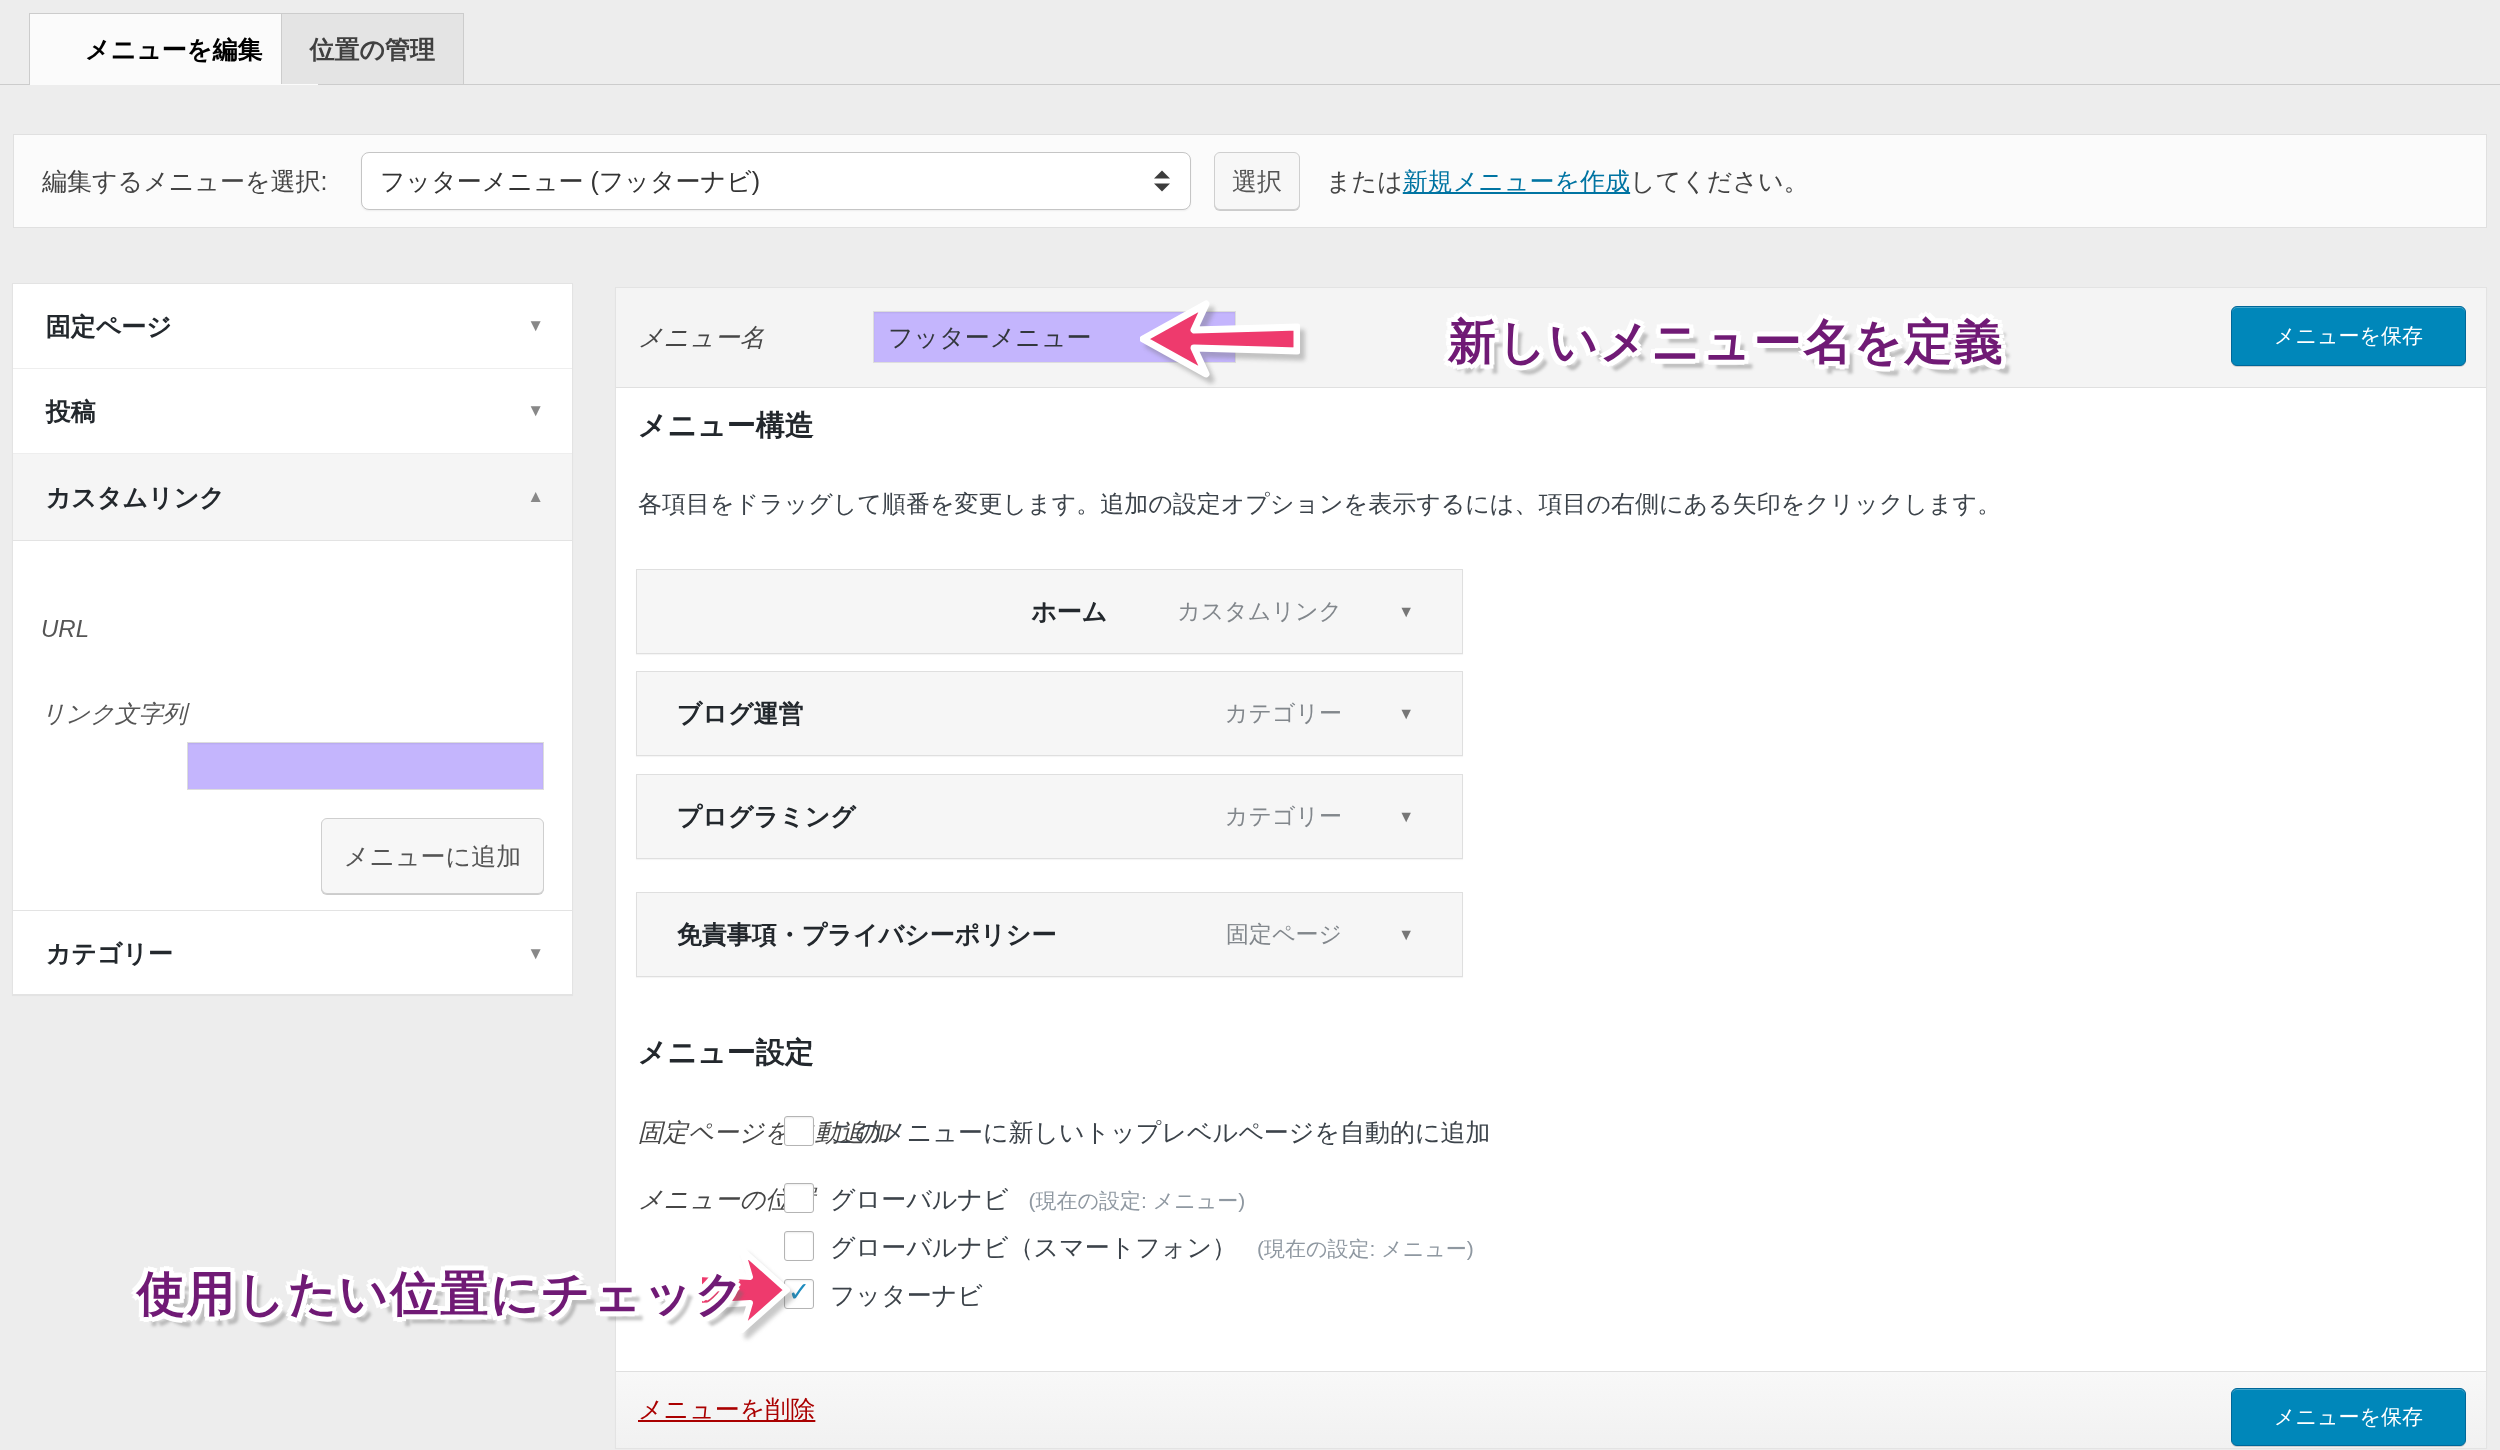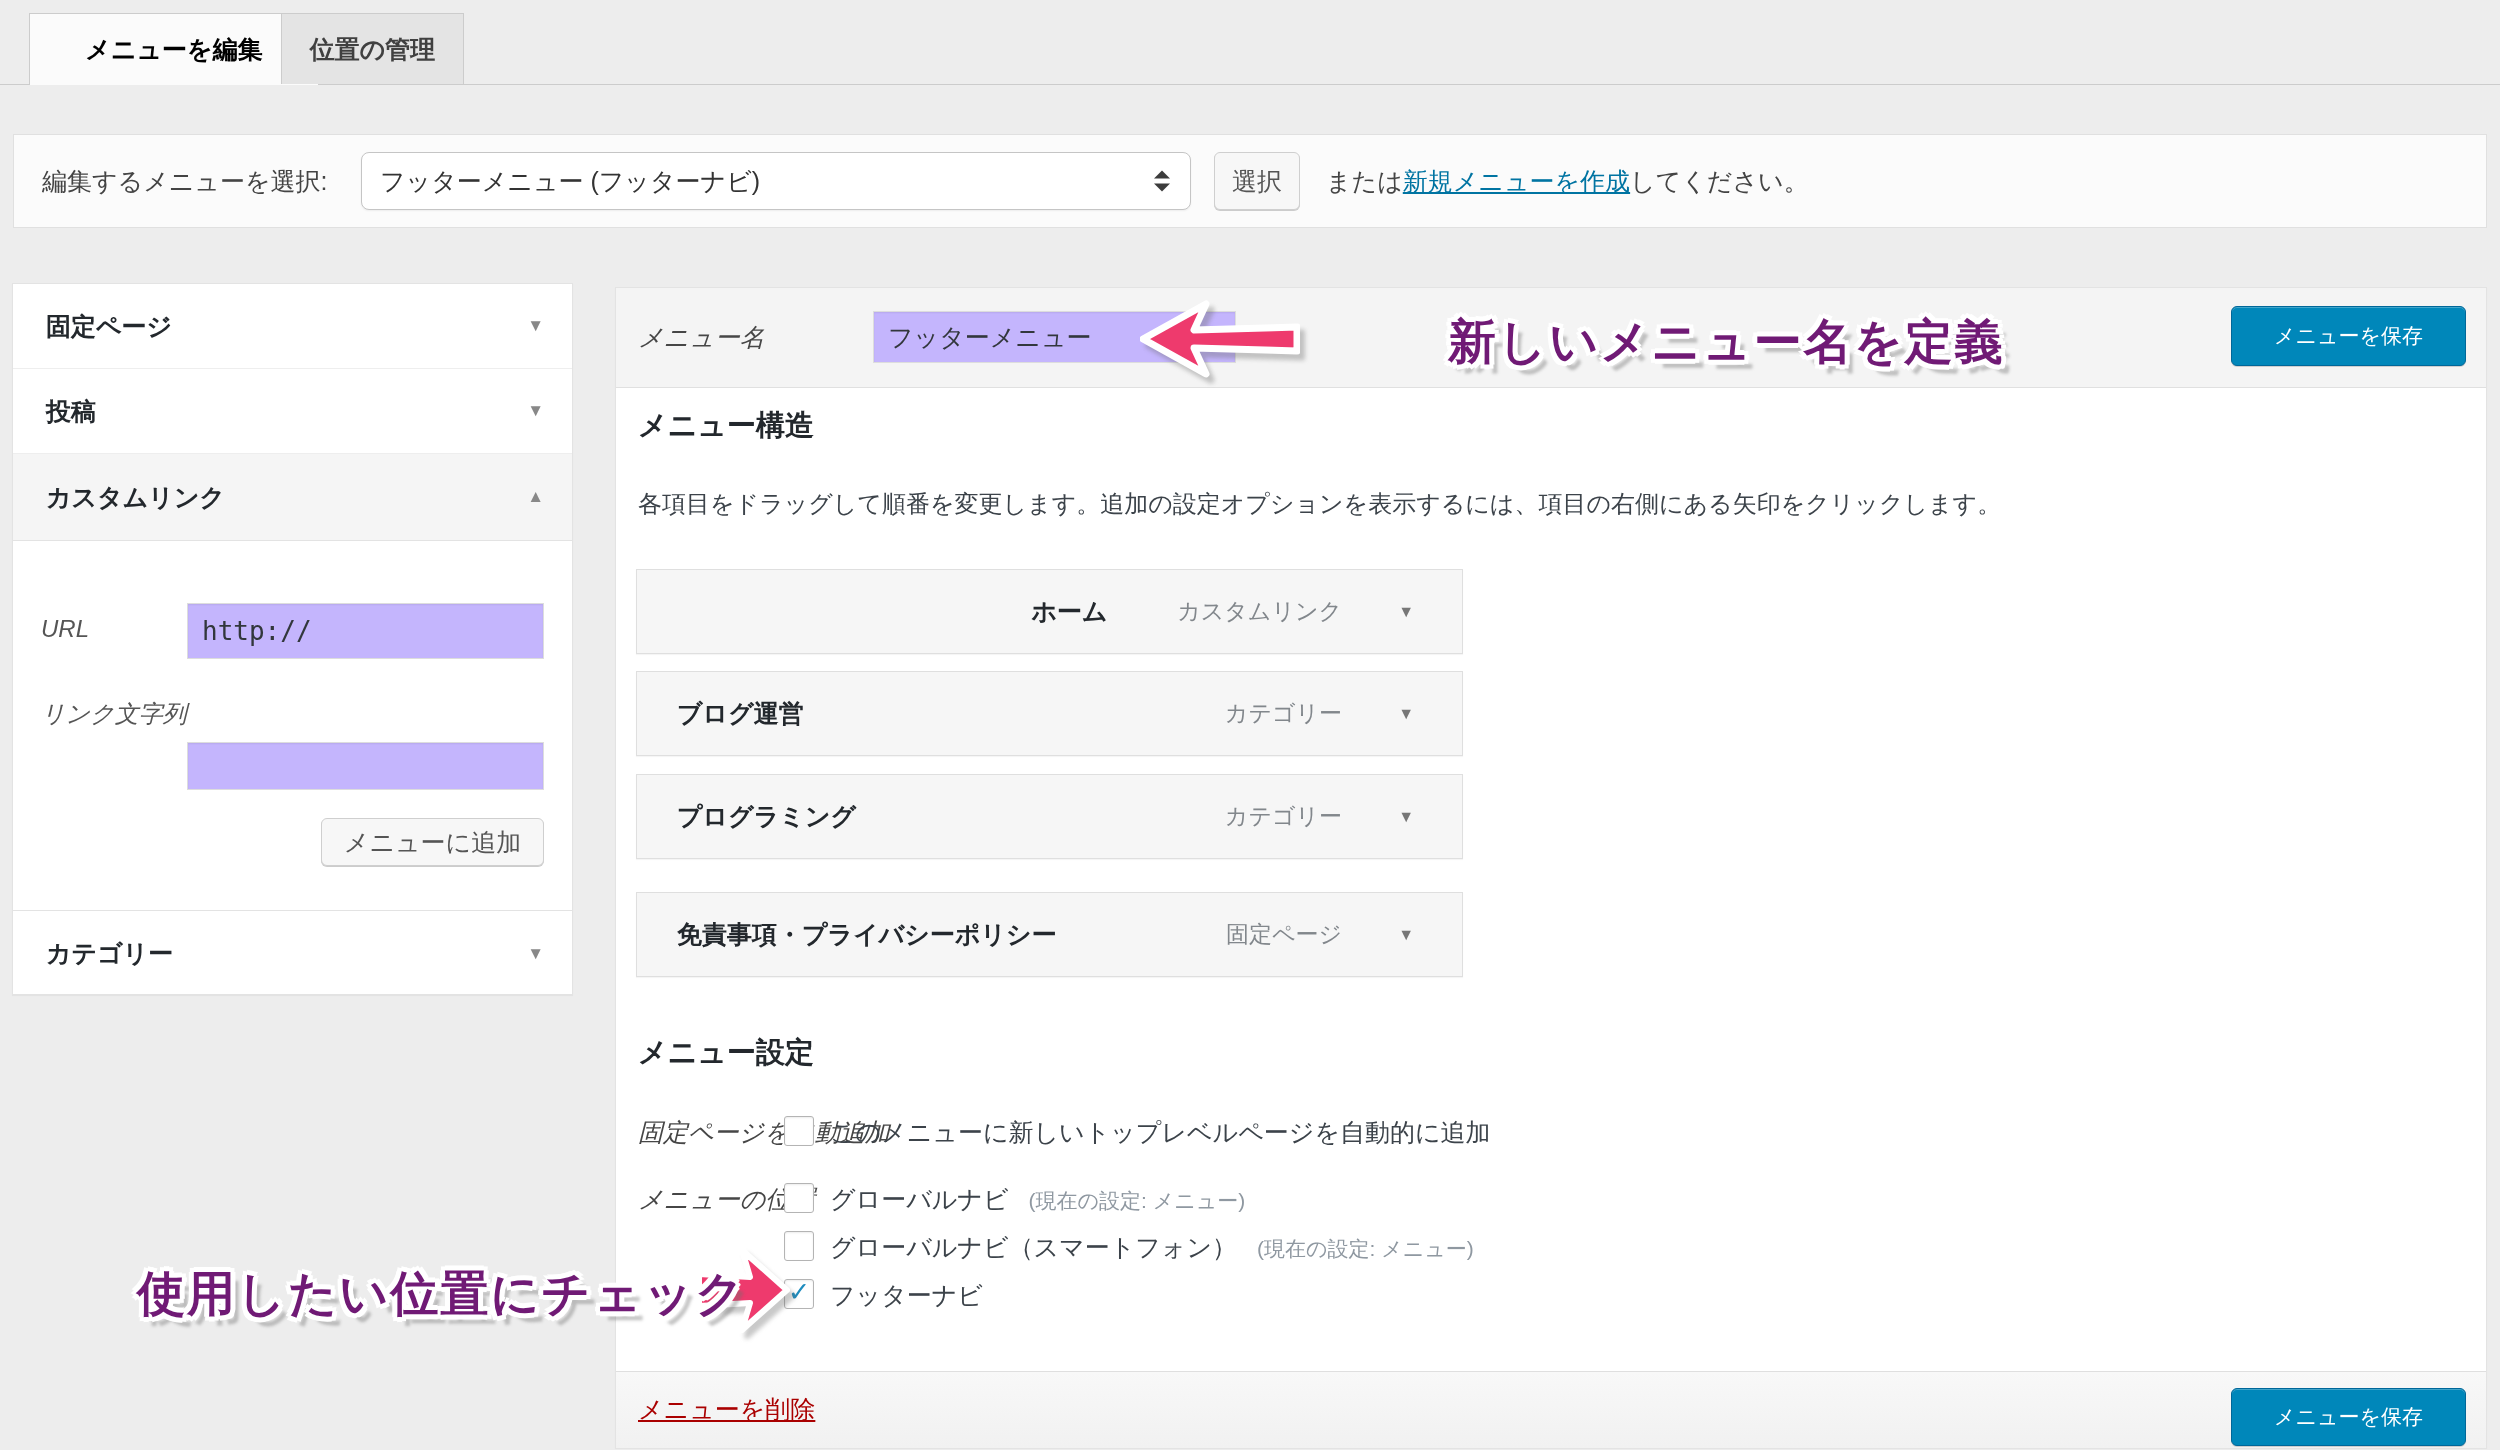--- a/index.html
+++ b/index.html
@@ -39,21 +39,21 @@
   .acc-row .acc-label{margin-left:33px;font-size:25px;font-weight:bold;color:#23282d;}
   .acc-arrow{position:absolute;right:28px;font-size:17px;color:#888;}
   .acc-open{background:#f5f5f5;height:87px;border-bottom:1px solid #e3e3e3;}
   .customlink-panel{position:relative;height:369px;border-bottom:1px solid #e3e3e3;background:#fff;}
   .field-label{position:absolute;left:28px;font-style:italic;font-size:24px;color:#555;}
   .text-input{position:absolute;background:#c4b5fd;border:1px solid #ddd;box-sizing:border-box;
       box-shadow:inset 0 1px 2px rgba(0,0,0,.07);font-size:25px;color:#32373c;padding:0 14px;
       display:flex;align-items:center;}
   .url-input{left:174px;top:62px;width:357px;height:56px;font-family:"DejaVu Sans Mono","Liberation Mono",monospace;font-size:26px;}
   .linktext-input{left:174px;top:201px;width:357px;height:48px;}
-  .addmenu-btn{position:absolute;left:308px;top:277px;width:223px;height:48px;}
+  .addmenu-btn{position:absolute;left:308px;top:277px;width:223px;height:76px;}
   .cat-row{border-bottom:none;}
   
   .main{position:absolute;left:615px;top:287px;width:1872px;height:1161px;background:#fff;
       border:1px solid #e3e3e3;box-sizing:border-box;box-shadow:0 1px 1px rgba(0,0,0,.04);}
   .name-bar{position:absolute;left:0;top:0;width:100%;height:100px;background:#f4f4f4;
       border-bottom:1px solid #e0e0e0;box-sizing:border-box;}
   .name-label{position:absolute;left:22px;top:0;height:98px;display:flex;align-items:center;
       font-style:italic;font-size:25px;color:#464646;}
   .name-input{left:257px;top:23px;width:363px;height:52px;}
   .btn-primary{background:#0087ba;border:1px solid #006799;border-radius:6px;color:#fff;font-size:21px;
@@ -123,21 +123,20 @@
   <div class="acc-row">
     <span class="acc-label">投稿</span>
     <span class="acc-arrow">▼</span>
   </div>
   <div class="acc-row acc-open">
     <span class="acc-label">カスタムリンク</span>
     <span class="acc-arrow">▲</span>
   </div>
   <div class="customlink-panel">
     <span class="field-label" style="top:74px;">URL</span>
-    <div class="text-input url-input">http://</div>
     <span class="field-label" style="top:157px;">リンク文字列</span>
     <div class="text-input linktext-input"></div>
     <div class="btn-secondary addmenu-btn">メニューに追加</div>
   </div>
   <div class="acc-row cat-row">
     <span class="acc-label">カテゴリー</span>
     <span class="acc-arrow">▼</span>
   </div>
 </div>
 

